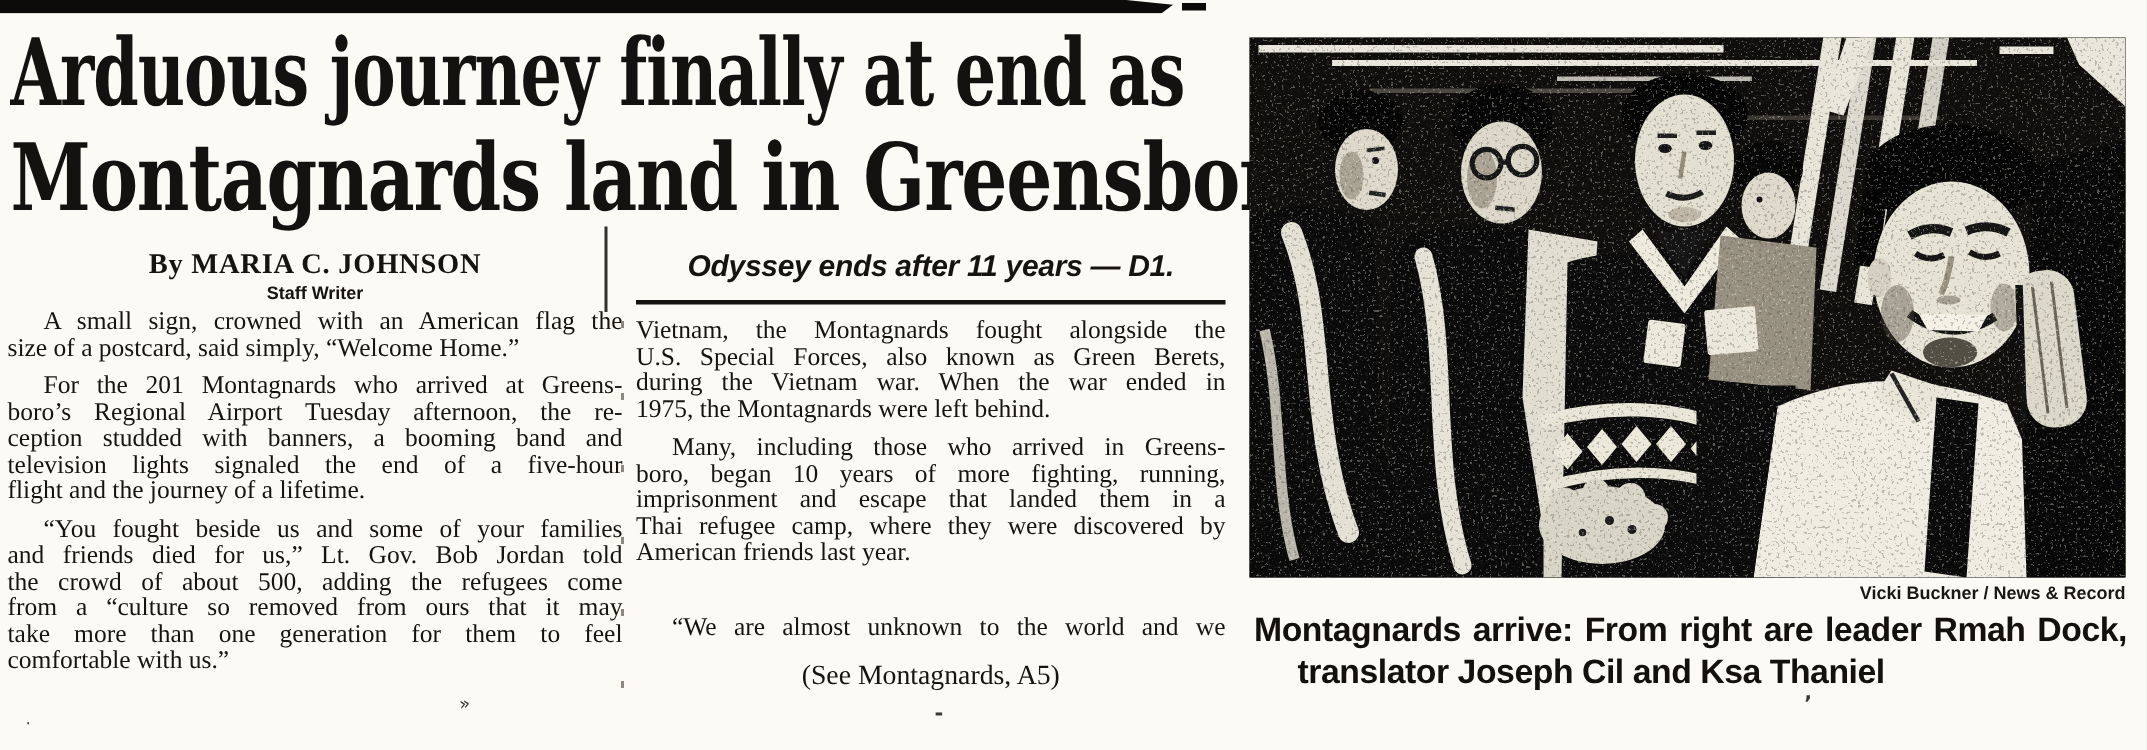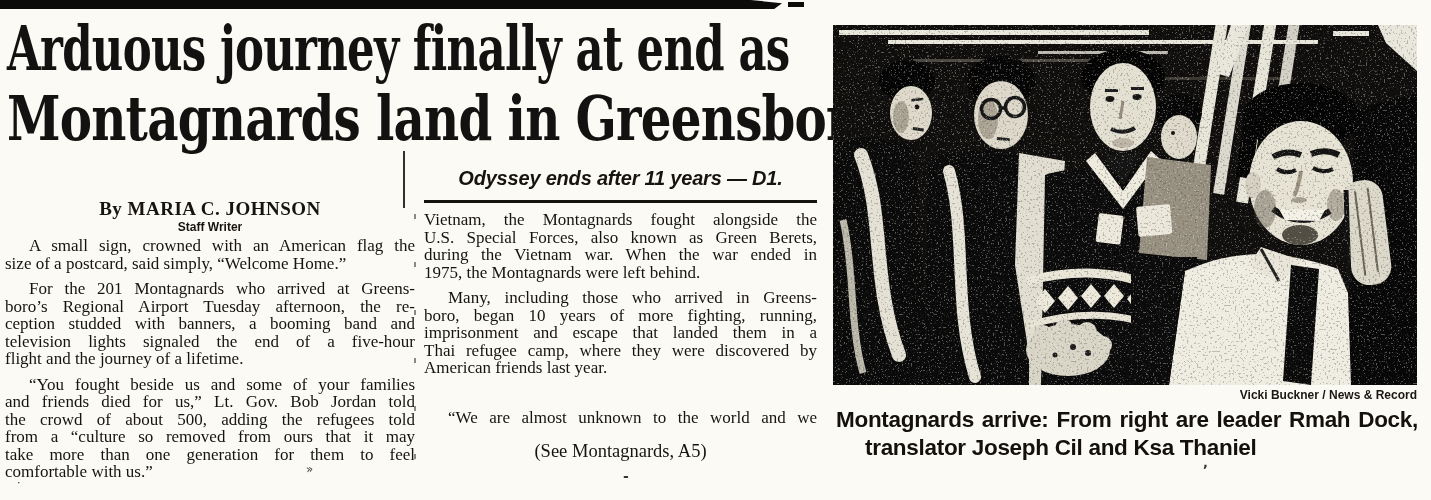--- a/index.html
+++ b/index.html
@@ -35,21 +35,20 @@
     white-space:nowrap;color:#131210;
   }
   .hl1{transform:scaleX(.70);transform-origin:left top;}
   .hl2{transform:scaleX(.78);transform-origin:left top;}
   
   .leftcol{position:absolute;left:5px;top:166px;width:410px;}
   .midcol{position:absolute;left:424px;top:163px;width:393px;}
   .byline{
     text-align:center;font-weight:700;font-size:19px;line-height:22px;
     letter-spacing:.5px;
-    margin-top:32px;
   }
   .byrole{
     text-align:center;font-family:"Liberation Sans",sans-serif;
     font-weight:700;font-size:12px;line-height:14px;
   }
   .teaser{
     text-align:center;font-family:"Liberation Sans",sans-serif;
     font-style:italic;font-weight:700;font-size:20px;line-height:30px;
     letter-spacing:-.2px;
   }
@@ -115,21 +114,21 @@
     <div class="para">
       <div class="ln ind">For the 201 Montagnards who arrived at Greens-</div>
       <div class="ln">boro’s Regional Airport Tuesday afternoon, the re-</div>
       <div class="ln">ception studded with banners, a booming band and</div>
       <div class="ln">television lights signaled the end of a five-hour</div>
       <div class="ln ln-last">flight and the journey of a lifetime.</div>
     </div>
     <div class="para">
       <div class="ln ind">“You fought beside us and some of your families</div>
       <div class="ln">and friends died for us,” Lt. Gov. Bob Jordan told</div>
-      <div class="ln">the crowd of about 500, adding the refugees told</div>
+      <div class="ln">the crowd of about 500, adding the refugees come</div>
       <div class="ln">from a “culture so removed from ours that it may</div>
       <div class="ln">take more than one generation for them to feel</div>
       <div class="ln ln-last">comfortable with us.”</div>
     </div>
   </div>
 
   <div class="vrule-a"></div>
   <div class="vrule-b"></div>
 
   <div class="midcol">

